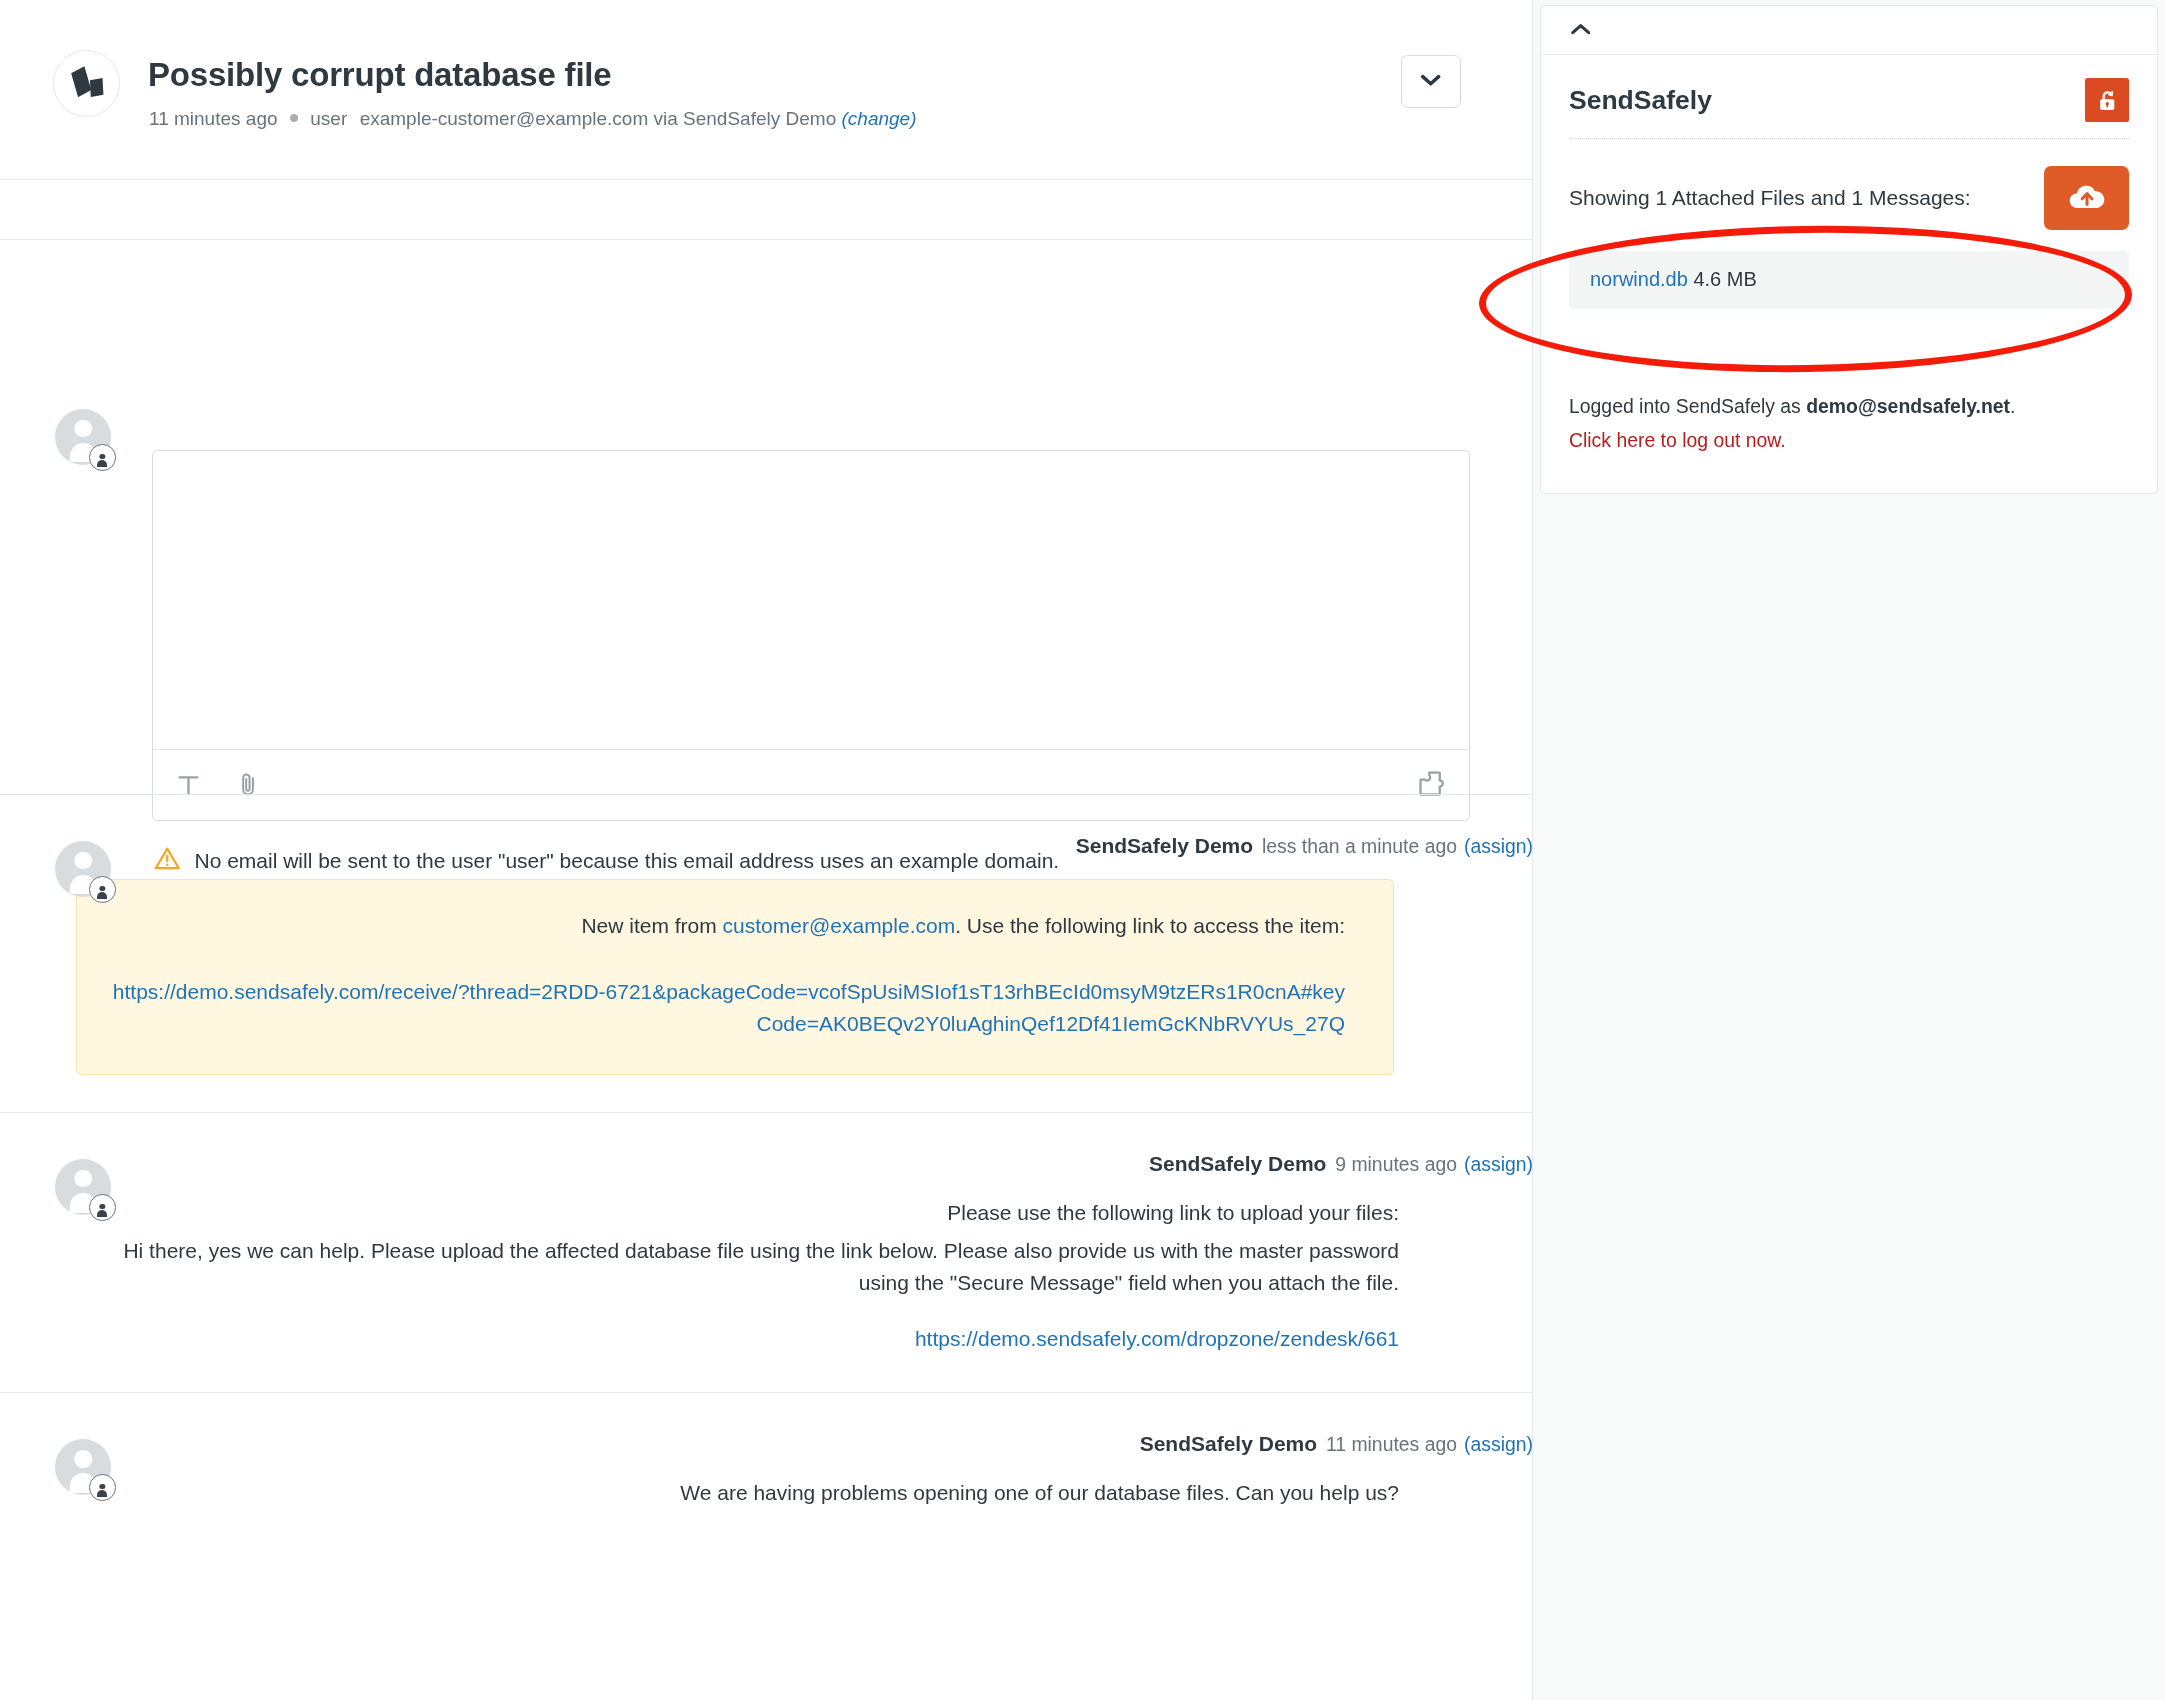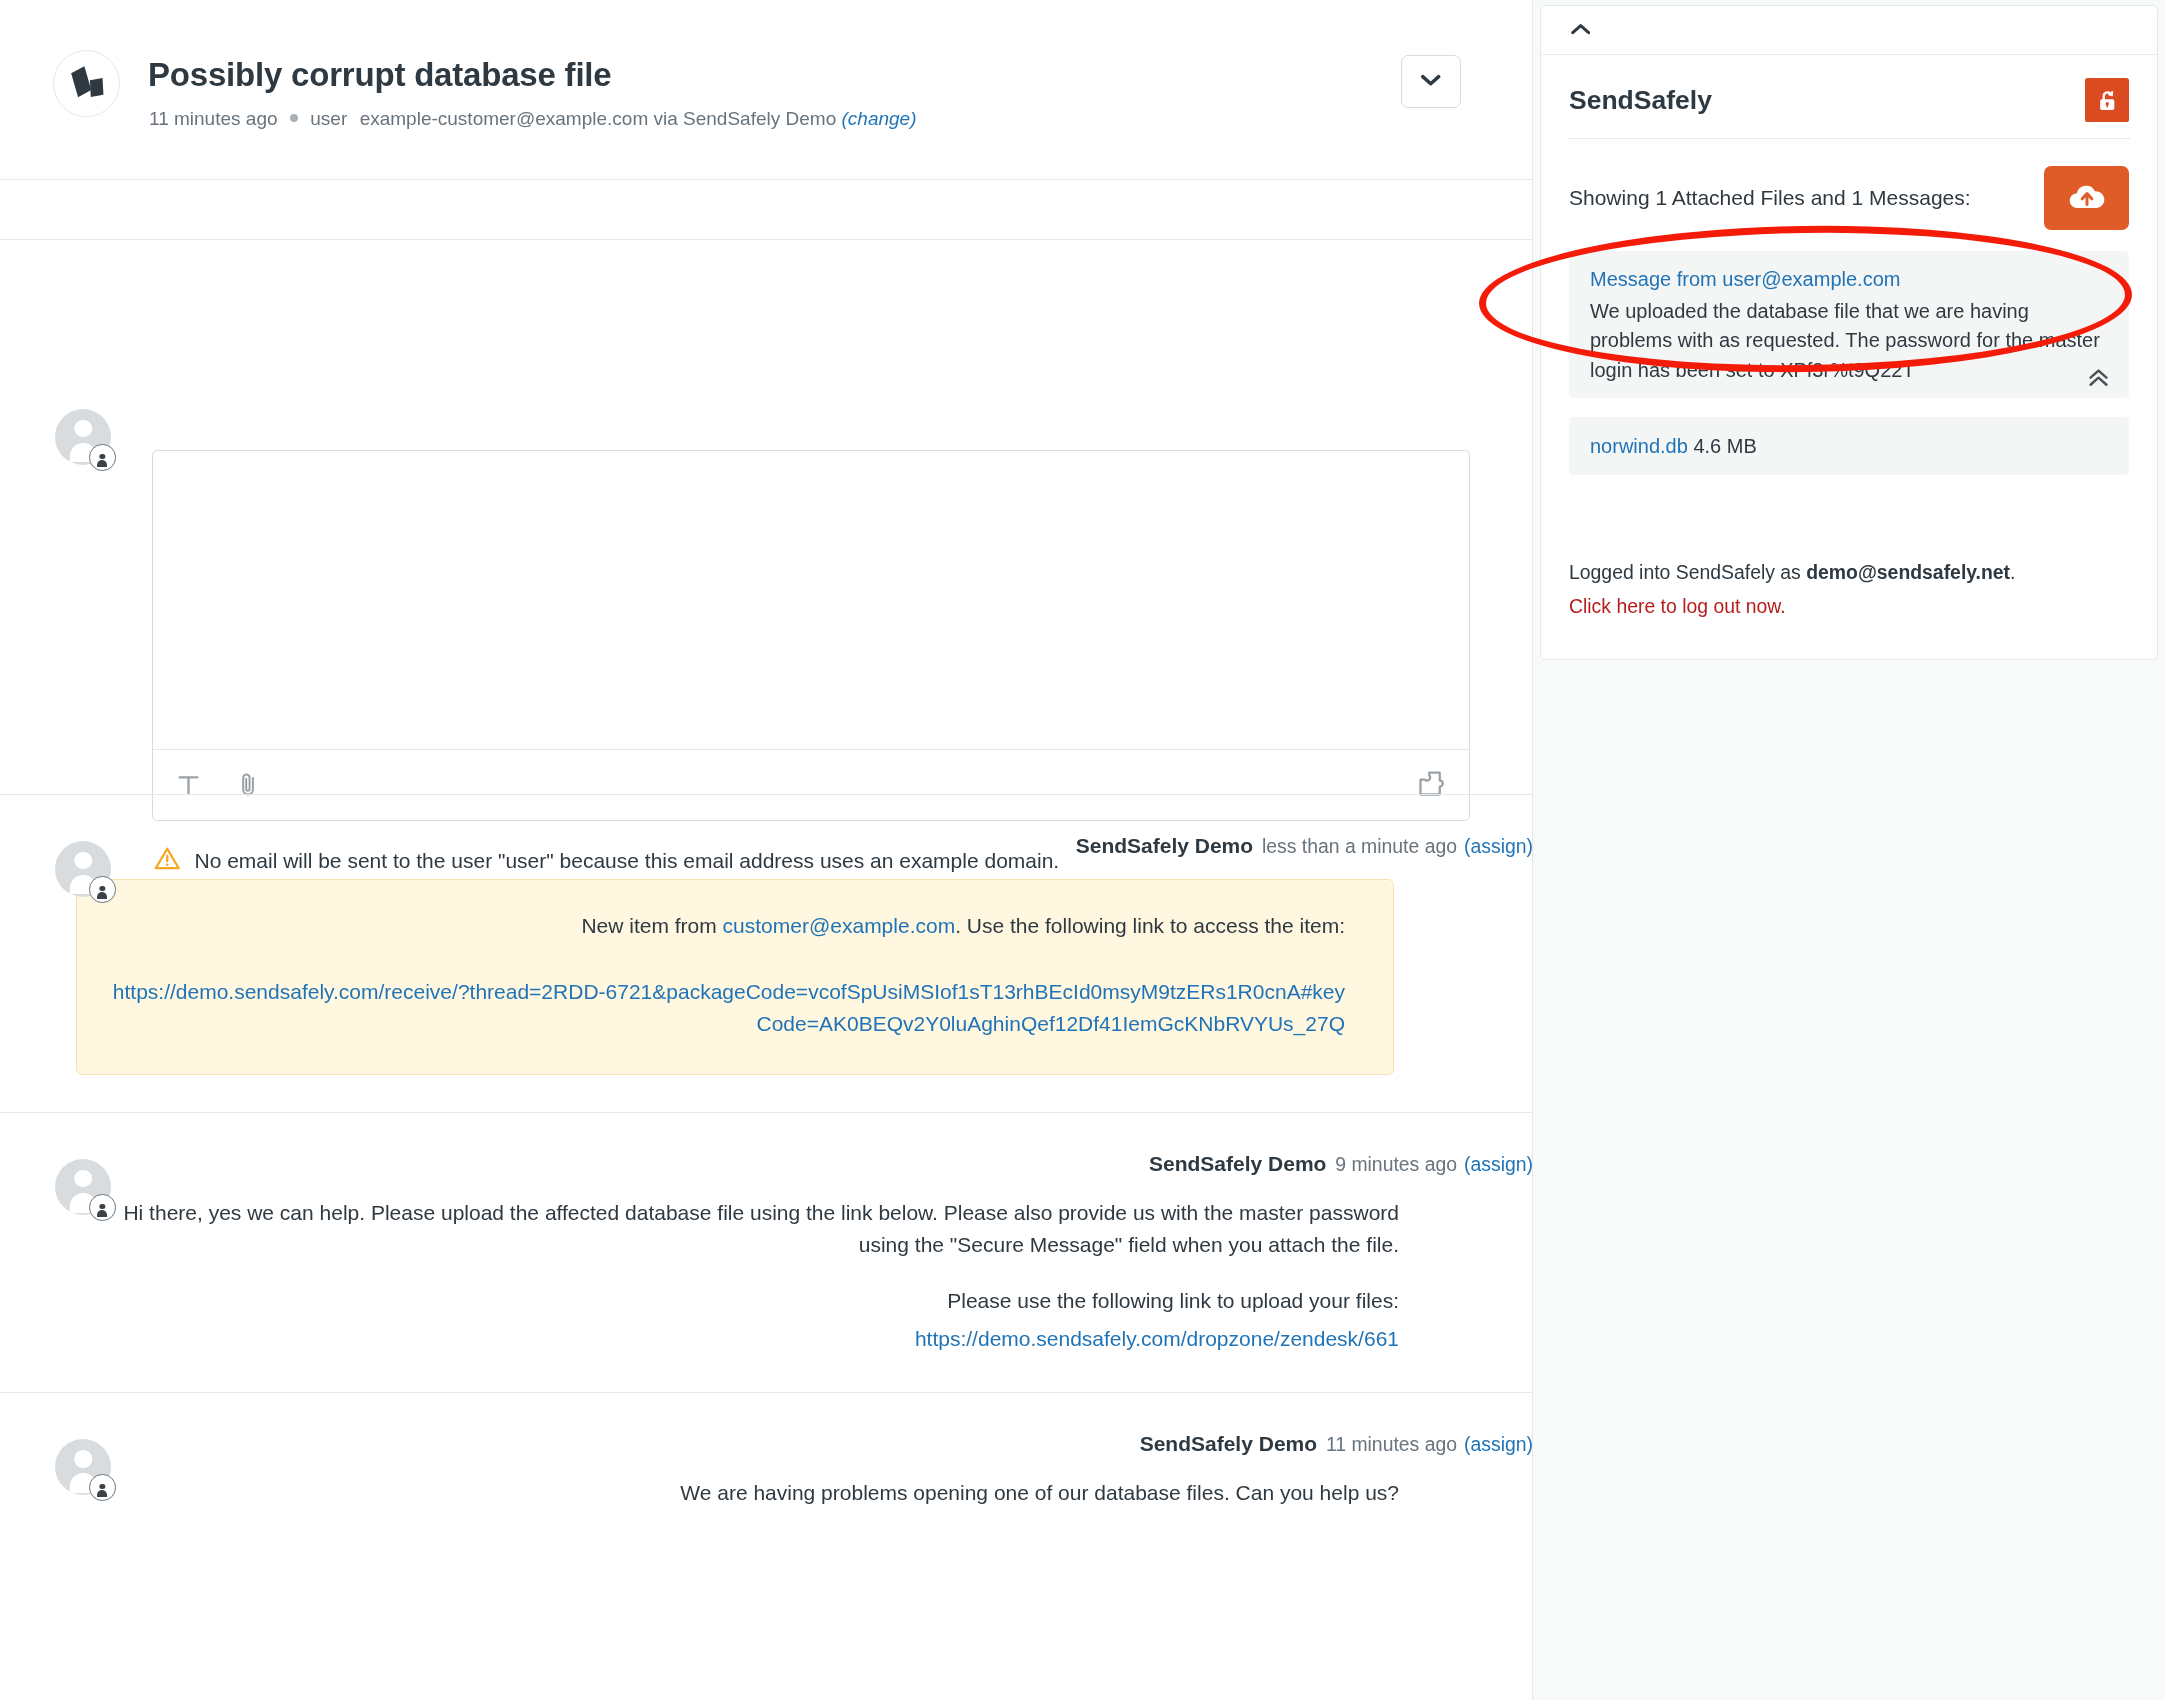--- a/index.html
+++ b/index.html
@@ -535,22 +535,22 @@
         <div class="comment-avatar">
           <div class="av-circle"></div>
           <div class="av-badge">
               <i></i>
             </div>
         </div>
         <div class="comment-head">
           <span class="author">SendSafely Demo</span><span class="when">9 minutes ago</span><a class="assign" href="#">(assign)</a>
         </div>
         <div class="comment-body">
+          <p style="margin-bottom:5.3px">Please use the following link to upload your files:</p>
           <p>Hi there, yes we can help. Please upload the affected database file using the link below. Please also provide us with the master password using the "Secure Message" field when you attach the file.</p>
-          <p style="margin-bottom:5.3px">Please use the following link to upload your files:</p>
           <p><a href="#">https://demo.sendsafely.com/dropzone/zendesk/661</a></p>
         </div>
       </div>
 
       <div class="comment">
         <div class="comment-avatar">
           <div class="av-circle"></div>
           <div class="av-badge">
               <i></i>
             </div>
@@ -595,30 +595,20 @@
         <div class="showing-row">
           <div class="showing-text">Showing 1 Attached Files and 1 Messages:</div>
           <div class="upload-btn">
             <svg width="44" height="35" viewBox="0 0 50 40">
               <path d="M14 32 a8.5 8.5 0 0 1 -0.6 -17 a11 11 0 0 1 20.6 -2.2 a7.6 7.6 0 0 1 2.4 19.2 Z" fill="#ffffff"></path>
               <path d="M25 28 V16 M19.5 21.5 L25 15.5 L30.5 21.5" stroke="#DF5C28" stroke-width="3.4" fill="none" stroke-linecap="round" stroke-linejoin="round"></path>
             </svg>
           </div>
         </div>
 
-        <div class="msg-card">
-          <a href="#" class="msg-from">Message from user@example.com</a>
-          <div class="msg-body">We uploaded the database file that we are having problems with as requested. The password for the master login has been set to XPf3r%t9Q22T</div>
-          <span class="msg-collapse">
-            <svg width="23" height="19.4" viewBox="0 0 26 22">
-              <path d="M4 11 L13 3 L22 11" stroke="#4a5258" stroke-width="2.8" fill="none" stroke-linecap="round" stroke-linejoin="round"></path>
-              <path d="M4 19 L13 11 L22 19" stroke="#4a5258" stroke-width="2.8" fill="none" stroke-linecap="round" stroke-linejoin="round"></path>
-            </svg>
-          </span>
-        </div>
 
         <div class="file-card">
           <a href="#">norwind.db</a>
           <span>4.6 MB</span>
         </div>
 
         <div class="side-footer">
           <div><span>Logged into SendSafely as </span><b>demo@sendsafely.net</b><span>.</span></div>
           <a href="#">Click here to log out now.</a>
         </div>

